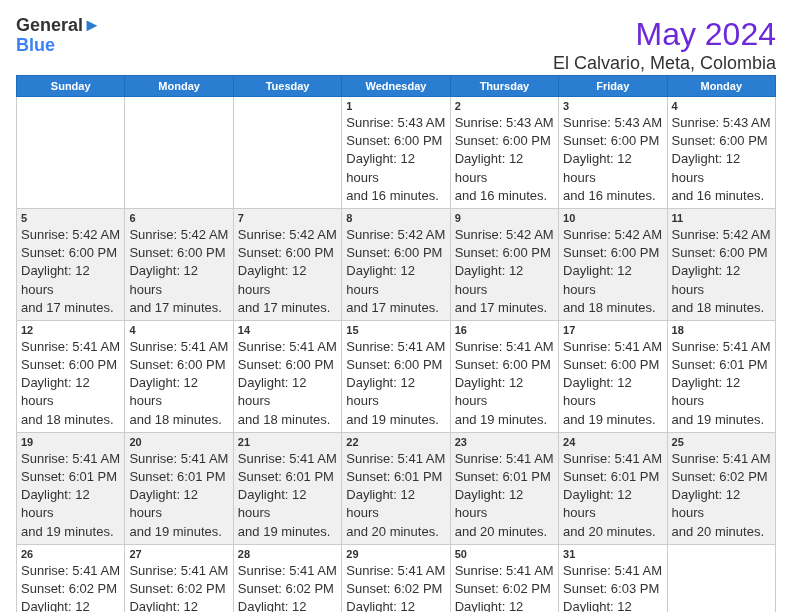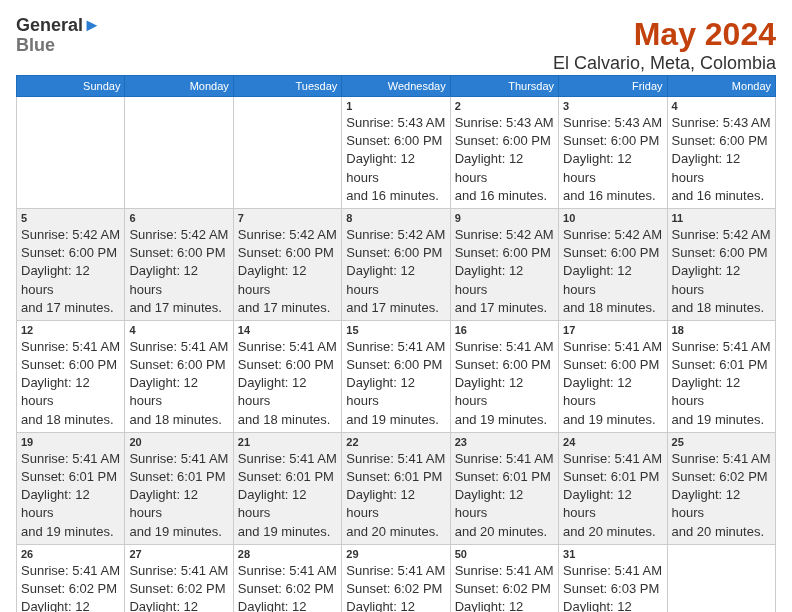--- a/index.html
+++ b/index.html
@@ -25,42 +25,42 @@
     }
     .logo {
       display: flex;
       align-items: center;
     }
     .title-block {
       text-align: right;
     }
     .title-block h1 {
       font-size: 32px;
-      font-weight: bold;
-      color: #c2410c;
+      font-weight: normal;
+      color: #6d28d9;
     }
     .title-block h2 {
       font-size: 18px;
       font-weight: normal;
       color: #333;
     }
     .calendar {
       flex: 1;
       border: 1px solid #ccc;
       border-collapse: collapse;
       width: 100%;
       table-layout: fixed;
     }
     .calendar th {
       background: #2a7dd1;
       color: #fff;
       font-size: 11px;
-      font-weight: normal;
+      font-weight: bold;
       padding: 4px 4px;
-      text-align: right;
+      text-align: center;
       border: 1px solid #1a6ebc;
     }
     .calendar td {
       border: 1px solid #ccc;
       vertical-align: top;
       padding: 3px 4px;
       font-size: 9.5px;
       color: #333;
       height: 80px;
     }
@@ -91,21 +91,21 @@
 </head>
 <body>
 
 <div class="page">
   <div class="header">
     <div class="logo">
       <div>
         <div style="font-size:18px;font-weight:bold;color:#333;line-height:1.1;">
           <span style="color:#333;">General</span><span style="color:#2a7dd1;">►</span>
         </div>
-        <div style="font-size:18px;font-weight:bold;color:#737373;line-height:1.1;">Blue</div>
+        <div style="font-size:18px;font-weight:bold;color:#3b82f6;line-height:1.1;">Blue</div>
       </div>
     </div>
     <div class="title-block">
       <h1>May 2024</h1>
       <h2>El Calvario, Meta, Colombia</h2>
     </div>
   </div>
 
   <table class="calendar">
     <thead>

